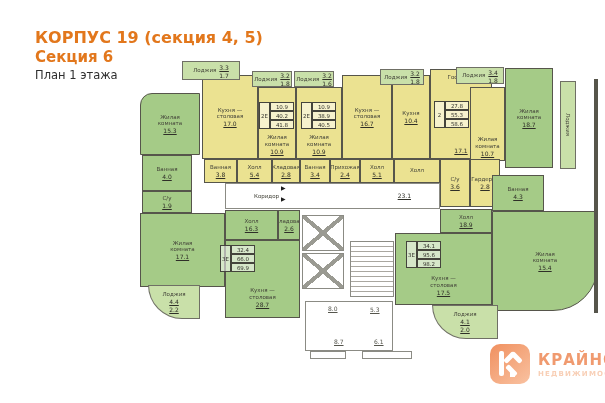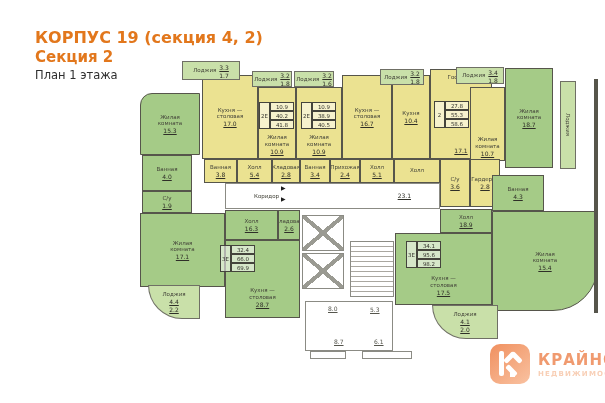--- a/index.html
+++ b/index.html
@@ -51,22 +51,22 @@
   .li-roof{position:absolute;left:24px;top:7px;width:5px;height:13px;background:#fff;border-radius:2px;transform:rotate(-45deg)}
   .li-leg{position:absolute;left:19px;top:20px;width:5px;height:13px;background:#fff;border-radius:2px;transform:rotate(-45deg)}
   .li-sq{position:absolute;left:20px;top:28px;width:5px;height:5px;background:#fff}
   .logo-name{font-size:15px;font-weight:bold;color:#f09a6f;letter-spacing:1px;white-space:nowrap}
   .logo-sub{font-size:7px;font-weight:bold;color:#f8cfb6;letter-spacing:1.2px;margin-top:1px;white-space:nowrap}
 </style>
 </head>
 <body>
 
 <div class="titleblock">
-  <div class="t1">КОРПУС 19 (секция 4, 2)</div>
-  <div class="t2">Секция 2</div>
+  <div class="t1">КОРПУС 19 (секция 4, 5)</div>
+  <div class="t2">Секция 6</div>
   <div class="t3">План 1 этажа</div>
 </div>
 
 <div class="plan">
 
   <div class="room g" style="left:0;top:38px;width:60px;height:62px;border-top-left-radius:12px">
     <span class="rl">Жилая
 комната</span>
     <span class="ra">15.3</span>
   </div>

